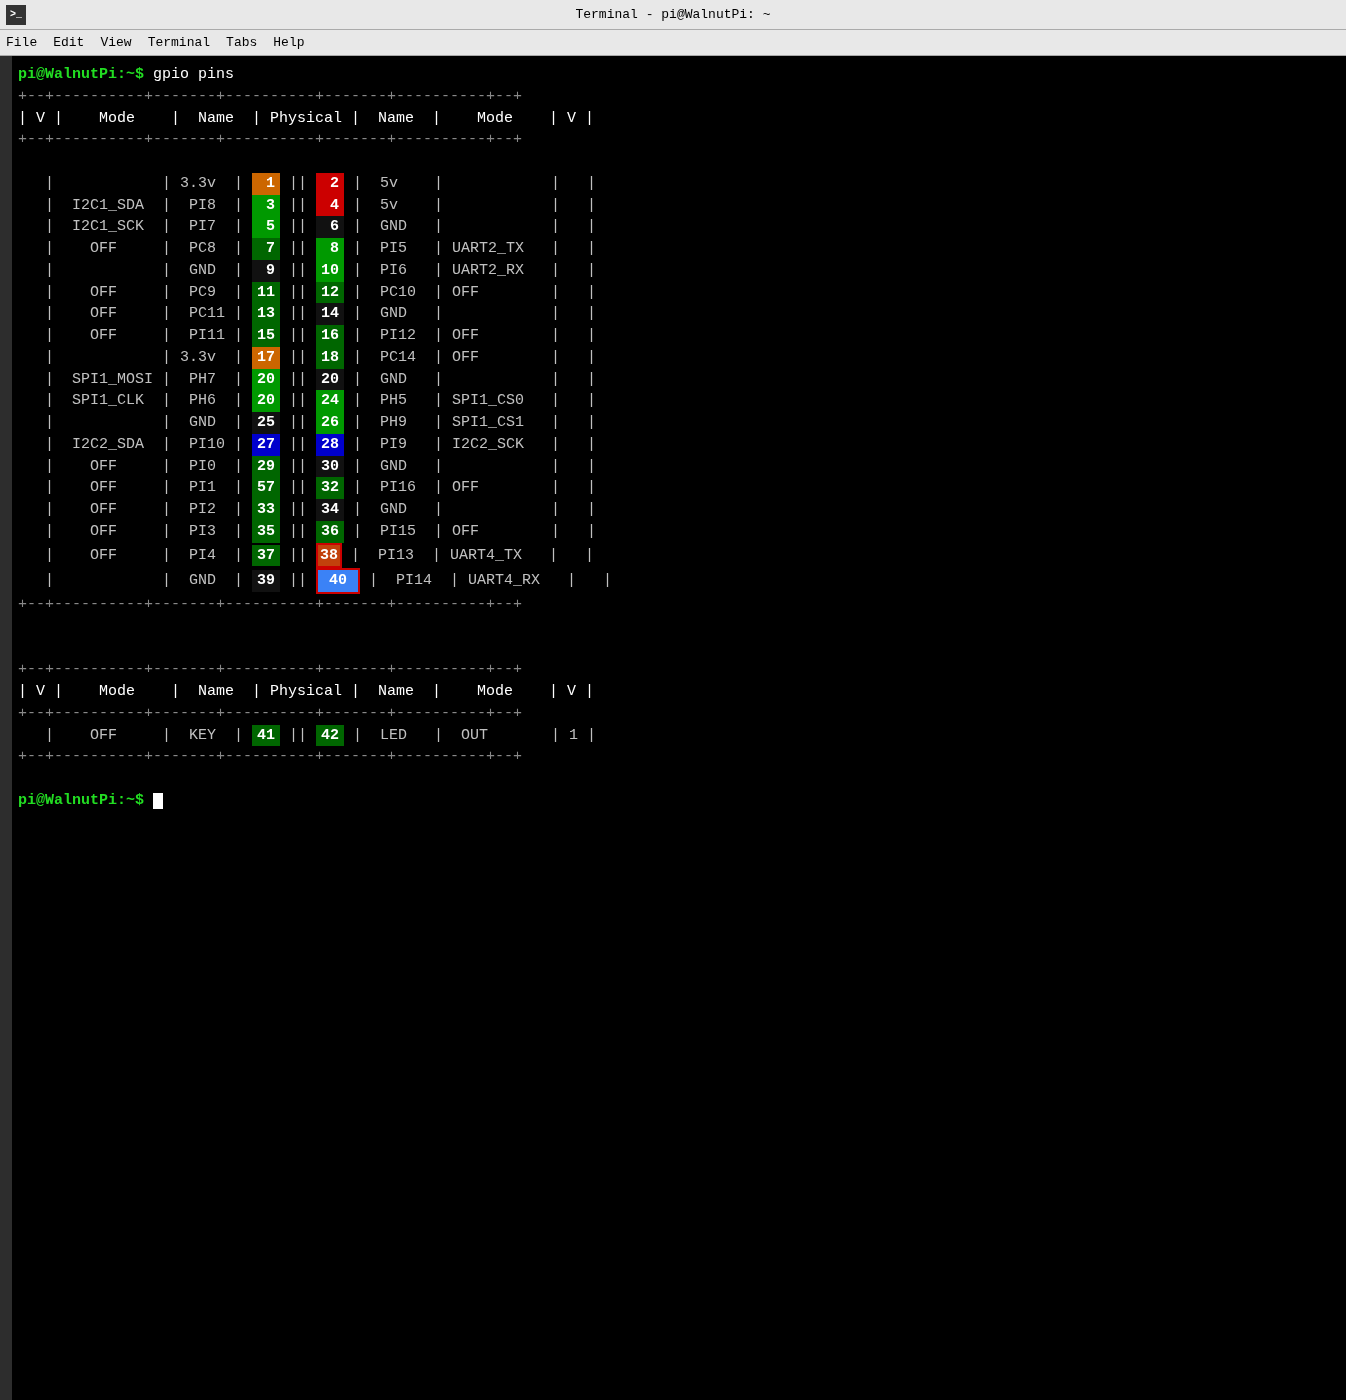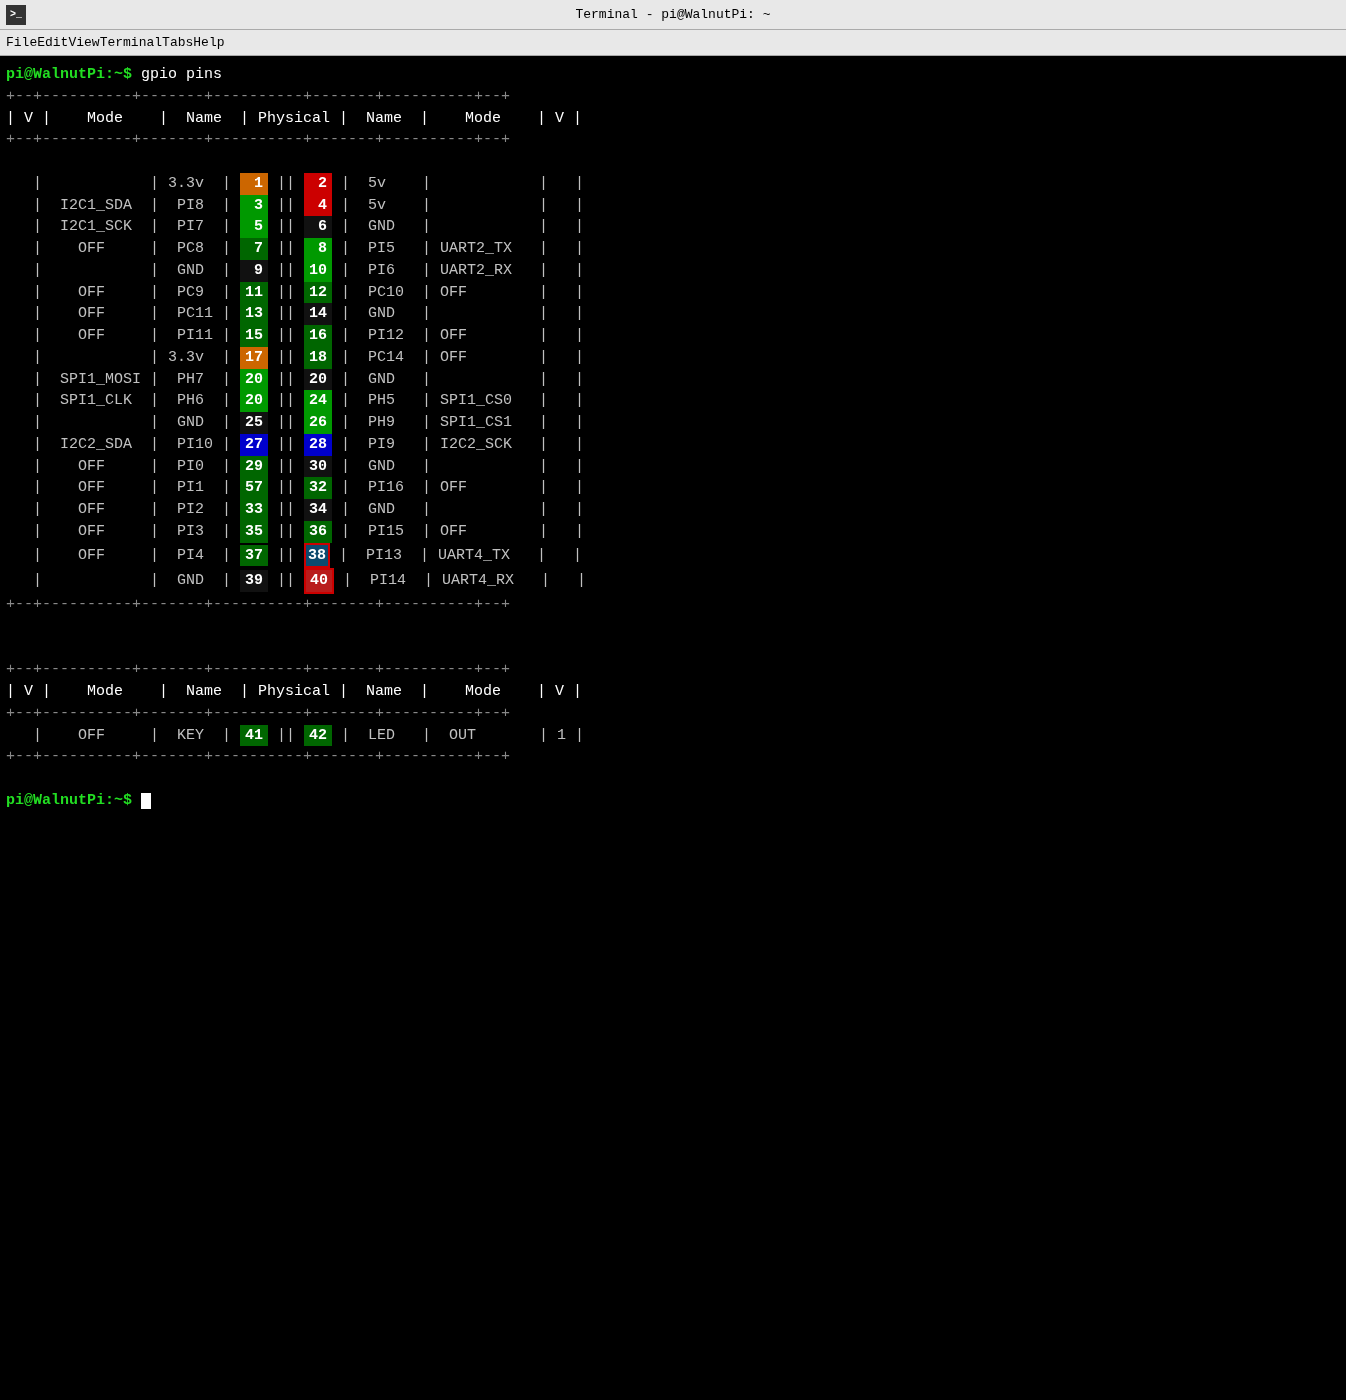--- a/index.html
+++ b/index.html
@@ -38,34 +38,36 @@
       font-size: 13px;
       color: #000;
     }
     .menu-bar {
       background: #e8e8e8;
       height: 26px;
       display: flex;
       align-items: center;
       padding: 0 6px;
       border-bottom: 1px solid #aaa;
+      gap: 16px;
     }
     .menu-bar span {
       font-size: 13px;
       color: #000;
       cursor: pointer;
     }
     .terminal-body {
       background: #000;
       padding: 8px 6px;
       font-size: 15px;
       line-height: 1.45;
       color: #c0c0c0;
       height: calc(1400px - 56px);
       overflow: hidden;
+      margin-left: 12px;
     }
     .prompt-green { color: #22dd22; font-weight: bold; }
     .cmd-white { color: #ffffff; }
 
     .pin-badge {
       display: inline-block;
       min-width: 28px;
       text-align: center;
       padding: 0 3px;
       font-weight: bold;
@@ -127,22 +129,22 @@
 <span class="terminal-line">   |    OFF     |  PI11 | <span class="pin-badge bg-green">15</span> || <span class="pin-badge bg-green">16</span> |  PI12  | OFF        |   |</span>
 <span class="terminal-line">   |            | 3.3v  | <span class="pin-badge bg-orange">17</span> || <span class="pin-badge bg-green">18</span> |  PC14  | OFF        |   |</span>
 <span class="terminal-line">   |  SPI1_MOSI |  PH7  | <span class="pin-badge bg-green2">20</span> || <span class="pin-badge bg-black">20</span> |  GND   |            |   |</span>
 <span class="terminal-line">   |  SPI1_CLK  |  PH6  | <span class="pin-badge bg-green2">20</span> || <span class="pin-badge bg-green2">24</span> |  PH5   | SPI1_CS0   |   |</span>
 <span class="terminal-line">   |            |  GND  | <span class="pin-badge bg-black">25</span> || <span class="pin-badge bg-green2">26</span> |  PH9   | SPI1_CS1   |   |</span>
 <span class="terminal-line">   |  I2C2_SDA  |  PI10 | <span class="pin-badge bg-blue">27</span> || <span class="pin-badge bg-blue">28</span> |  PI9   | I2C2_SCK   |   |</span>
 <span class="terminal-line">   |    OFF     |  PI0  | <span class="pin-badge bg-green">29</span> || <span class="pin-badge bg-black">30</span> |  GND   |            |   |</span>
 <span class="terminal-line">   |    OFF     |  PI1  | <span class="pin-badge bg-green">57</span> || <span class="pin-badge bg-green">32</span> |  PI16  | OFF        |   |</span>
 <span class="terminal-line">   |    OFF     |  PI2  | <span class="pin-badge bg-green">33</span> || <span class="pin-badge bg-black">34</span> |  GND   |            |   |</span>
 <span class="terminal-line">   |    OFF     |  PI3  | <span class="pin-badge bg-green">35</span> || <span class="pin-badge bg-green">36</span> |  PI15  | OFF        |   |</span>
-<span class="terminal-line">   |    OFF     |  PI4  | <span class="pin-badge bg-green">37</span> || <span style="display:inline-block;border:2px solid #cc0000;padding:0 2px;background:#0c4a6e;color:#fff;font-weight:bold;">38</span> |  PI13  | UART4_TX   |   |</span>
-<span class="terminal-line">   |            |  GND  | <span class="pin-badge bg-black">39</span> || <span style="display:inline-block;border:2px solid #cc0000;padding:0 4px;background:#b91c1c;color:#fff;font-weight:bold;">40</span> |  PI14  | UART4_RX   |   |</span>
+<span class="terminal-line">   |    OFF     |  PI4  | <span class="pin-badge bg-green">37</span> || <span style="display:inline-block;border:2px solid #cc0000;padding:0 2px;background:#c2410c;color:#fff;font-weight:bold;">38</span> |  PI13  | UART4_TX   |   |</span>
+<span class="terminal-line">   |            |  GND  | <span class="pin-badge bg-black">39</span> || <span style="display:inline-block;border:2px solid #cc0000;padding:0 11px;background:#3b82f6;color:#fff;font-weight:bold;">40</span> |  PI14  | UART4_RX   |   |</span>
 <span class="terminal-line"><span style="color:#888">+--+----------+-------+----------+-------+----------+--+</span></span>
 <span class="terminal-line"> </span>
 <span class="terminal-line"> </span>
 <span class="terminal-line"><span style="color:#888">+--+----------+-------+----------+-------+----------+--+</span></span>
 <span class="terminal-line"><span style="color:#fff">| V |    Mode    |  Name  | Physical |  Name  |    Mode    | V |</span></span>
 <span class="terminal-line"><span style="color:#888">+--+----------+-------+----------+-------+----------+--+</span></span>
 <span class="terminal-line">   |    OFF     |  KEY  | <span class="pin-badge bg-green">41</span> || <span class="pin-badge bg-green">42</span> |  LED   |  OUT       | 1 |</span>
 <span class="terminal-line"><span style="color:#888">+--+----------+-------+----------+-------+----------+--+</span></span>
 <span class="terminal-line"> </span>
 <span class="terminal-line"><span class="prompt-green">pi@WalnutPi:~$</span> <span class="cursor"></span></span>

